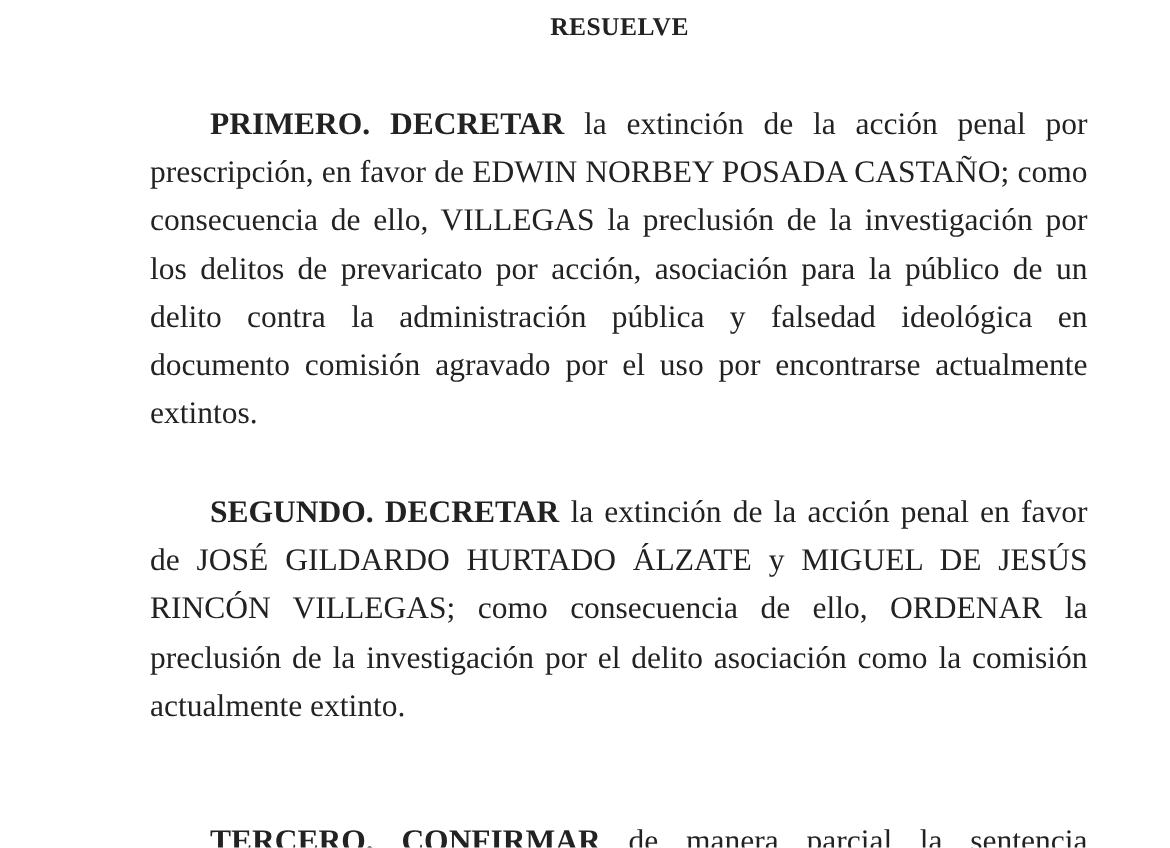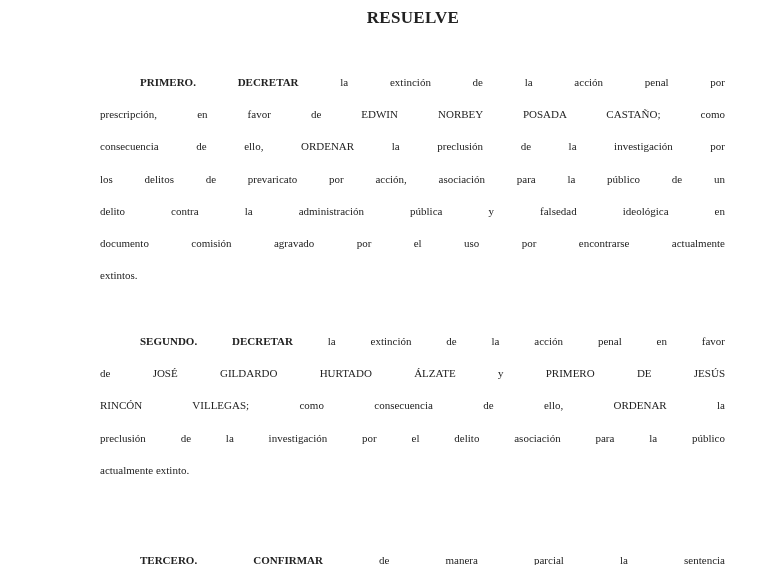--- a/index.html
+++ b/index.html
@@ -1,50 +1,50 @@
 <!DOCTYPE html>
 <html><head>
 <meta charset="utf-8">
 <style>
   html, body { margin: 0; padding: 0; background: #ffffff; }
   body { width: 780px; height: 565px; overflow: hidden; position: relative;
          font-family: "DejaVu Serif", "Liberation Serif", serif; color: #222; }
   .page { position: absolute; left: 0; top: 0; width: 780px; height: 565px; }
   .title { position: absolute; top: 8px; left: 0; width: 826px; text-align: center;
            font-weight: bold; font-size: 17px; letter-spacing: 0.3px; font-family: "Liberation Serif", serif; }
-  .para { position: absolute; left: 100px; width: 625px; font-size: 11px; line-height: 32.2px;
+  .para { position: absolute; left: 100px; width: 625px; font-size: 21px; line-height: 32.2px;
           text-align: justify; text-align-last: left; font-family: "Liberation Serif", serif; }
   .para .lead { font-weight: bold; }
   .line { display: block; white-space: nowrap; text-align-last: justify; text-align: justify; }
   .line.last { text-align-last: left; font-family: Liberation Serif, serif; }
   .indent { padding-left: 40px; }
   #p1 { top: 66px; }
   #p2 { top: 325px; }
   #p3 { top: 544px; }
 </style>
 </head>
 <body>
 
 <div class="page">
   <div class="title">RESUELVE</div>
 
   <div class="para" id="p1">
     <span class="line indent"><span class="lead">PRIMERO. DECRETAR</span><span> la extinción de la acción penal por</span></span>
     <span class="line">prescripción, en favor de EDWIN NORBEY POSADA CASTAÑO; como</span>
-    <span class="line">consecuencia de ello, ORDENAR la preclusión de la investigación por</span>
+    <span class="line">consecuencia de ello, VILLEGAS la preclusión de la investigación por</span>
     <span class="line">los delitos de prevaricato por acción, asociación para la público de un</span>
     <span class="line">delito contra la administración pública y falsedad ideológica en</span>
     <span class="line">documento comisión agravado por el uso por encontrarse actualmente</span>
     <span class="line last">extintos.</span>
   </div>
 
   <div class="para" id="p2">
     <span class="line indent"><span class="lead">SEGUNDO. DECRETAR</span><span> la extinción de la acción penal en favor</span></span>
-    <span class="line">de JOSÉ GILDARDO HURTADO ÁLZATE y PRIMERO DE JESÚS</span>
+    <span class="line">de JOSÉ GILDARDO HURTADO ÁLZATE y MIGUEL DE JESÚS</span>
     <span class="line">RINCÓN VILLEGAS; como consecuencia de ello, ORDENAR la</span>
-    <span class="line">preclusión de la investigación por el delito asociación para la público</span>
+    <span class="line">preclusión de la investigación por el delito asociación como la comisión</span>
     <span class="line last">actualmente extinto.</span>
   </div>
 
   <div class="para" id="p3">
     <span class="line indent"><span class="lead">TERCERO. CONFIRMAR</span><span> de manera parcial la sentencia</span></span>
   </div>
 </div>
 
 </body></html>

